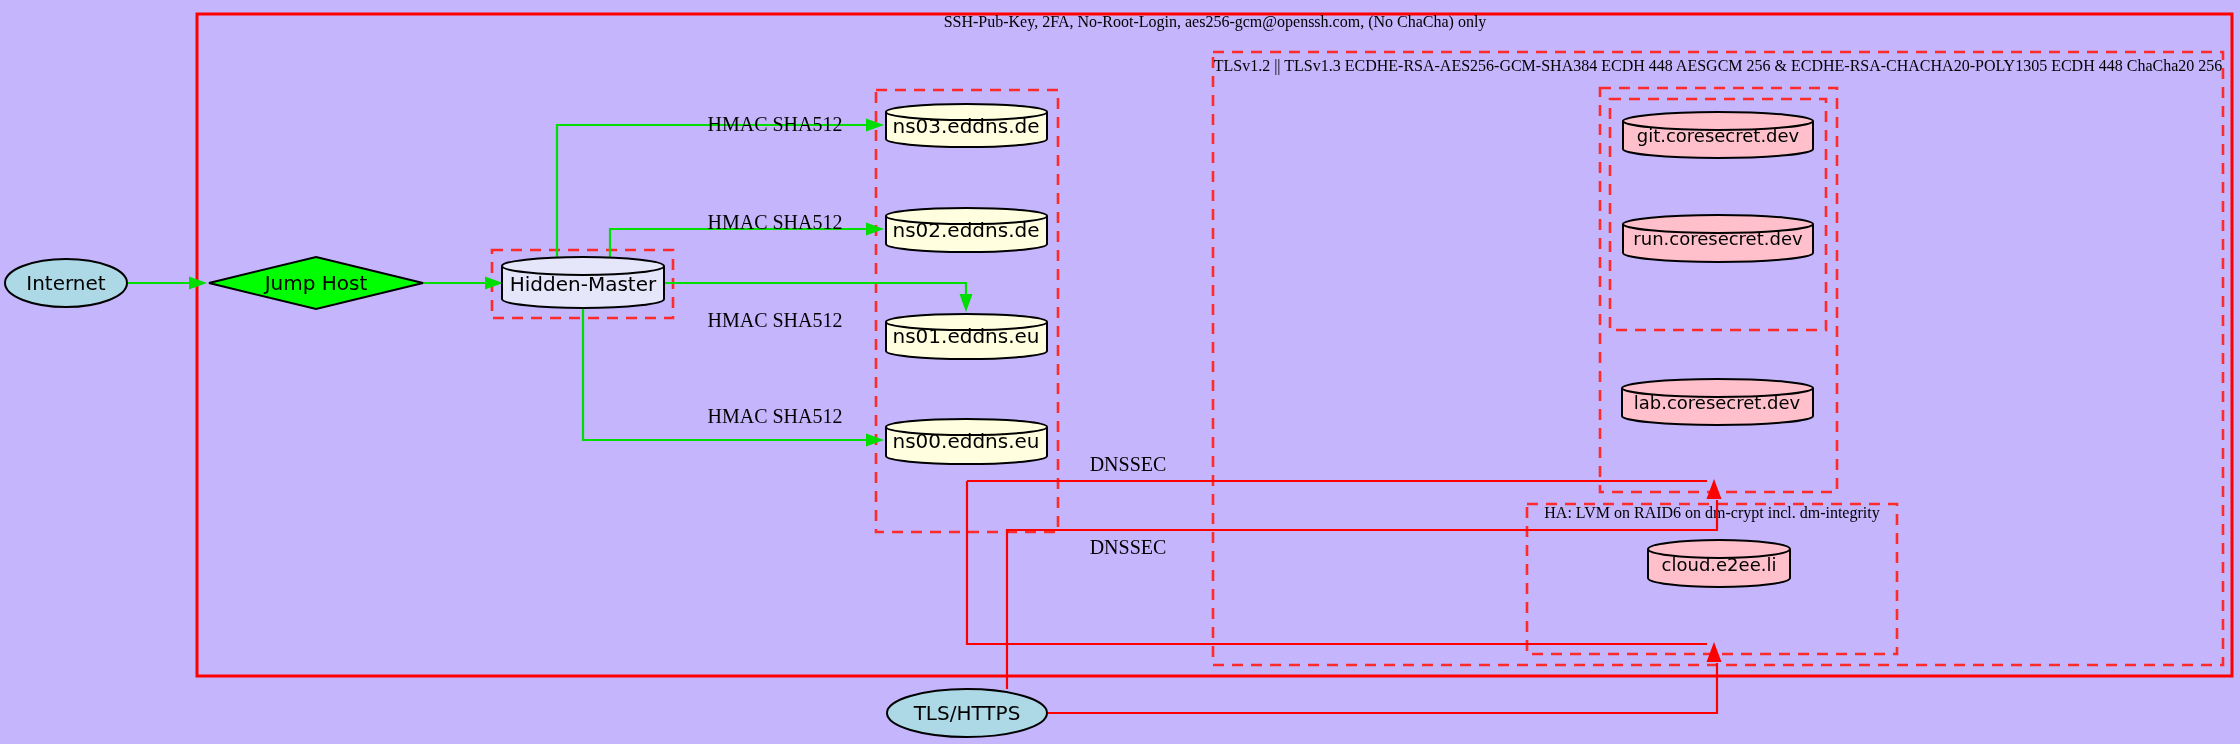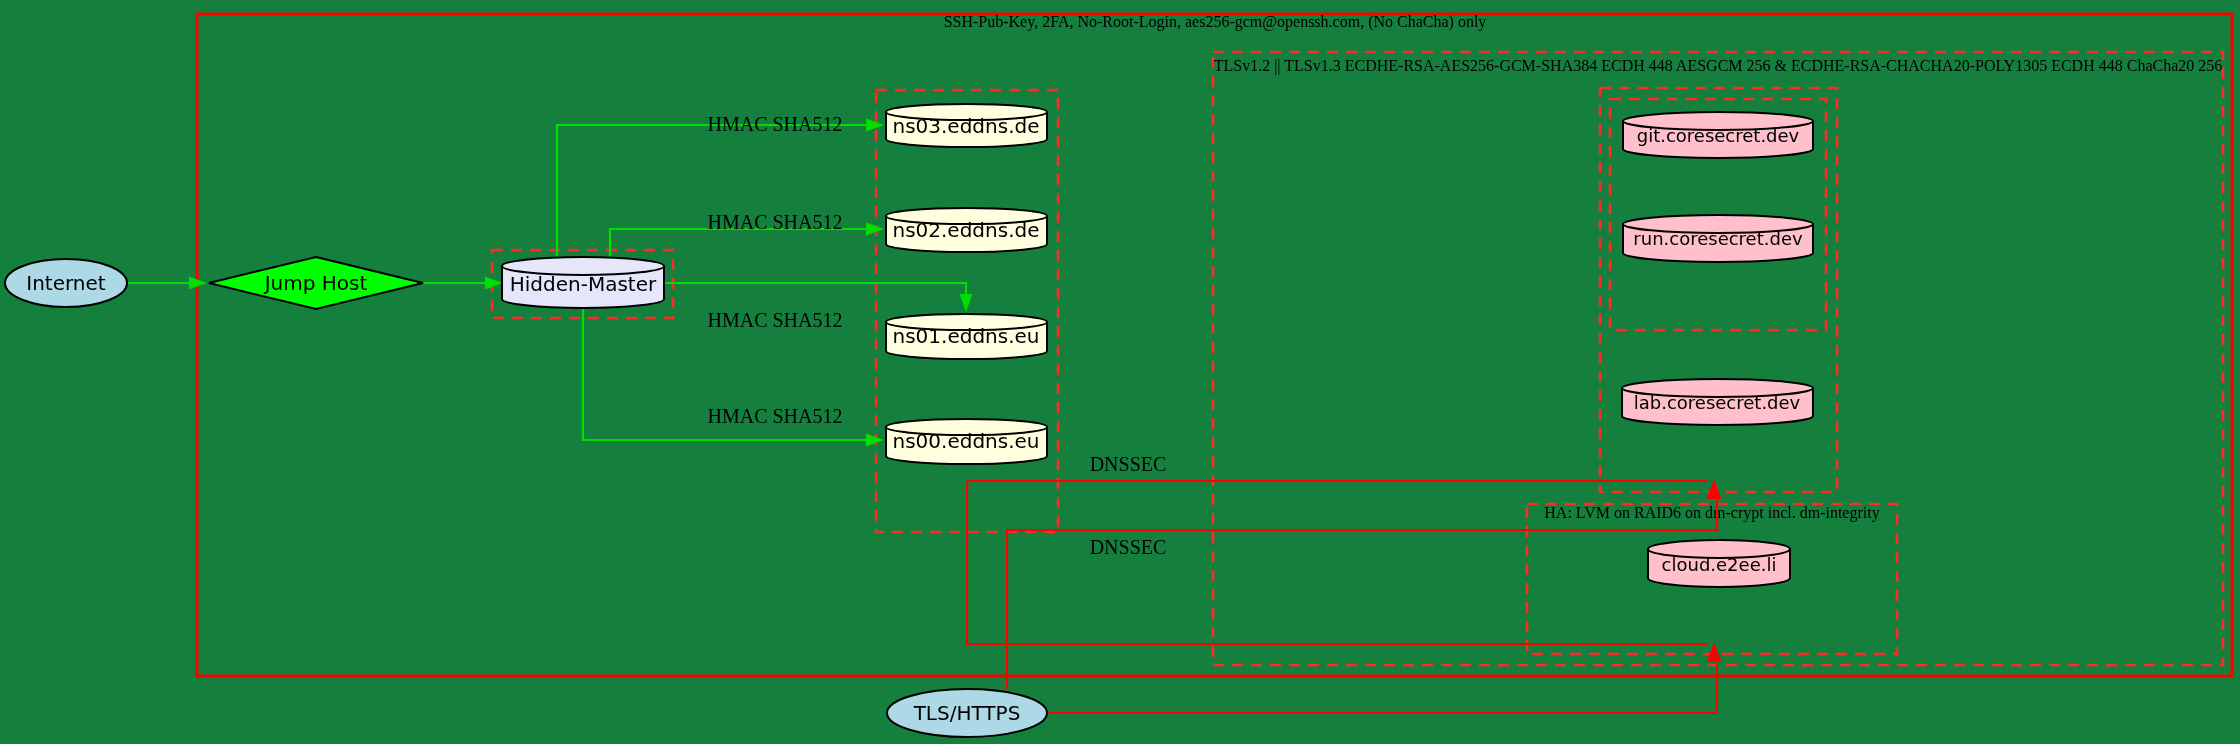--- a/index.html
+++ b/index.html
@@ -1,16 +1,16 @@
 <!DOCTYPE html>
 <html><head>
 <meta charset="utf-8">
 <style>
   html,body{margin:0;padding:0;background:#ffffff;}
-  #canvas{position:relative;width:2240px;height:744px;background:#15803d;overflow:hidden;}
+  #canvas{position:relative;width:2240px;height:744px;background:#c4b5fd;overflow:hidden;}
   svg{display:block;}
   text{fill:#000000;}
   .node-label{font-family:"DejaVu Sans","Liberation Sans",sans-serif;font-size:20px;}
   .node-label-sm{font-family:"DejaVu Sans","Liberation Sans",sans-serif;font-size:18px;}
   .edge-label{font-family:"Liberation Serif","DejaVu Serif",serif;font-size:20px;}
   .cluster-label{font-family:"Liberation Serif","DejaVu Serif",serif;font-size:16px;}
   .solid-box{fill:none;stroke:#ff0000;stroke-width:3;}
   .dashed-box{fill:none;stroke:#ff2b2b;stroke-width:2.6;stroke-dasharray:11 8;}
   .gedge{fill:none;stroke:#00dd00;stroke-width:2.2;}
   .redge{fill:none;stroke:#ff0000;stroke-width:2.2;}

